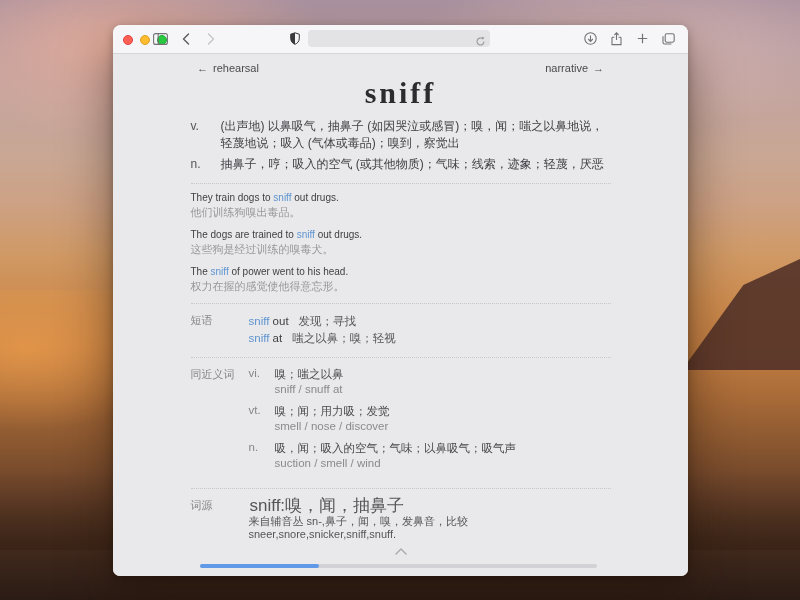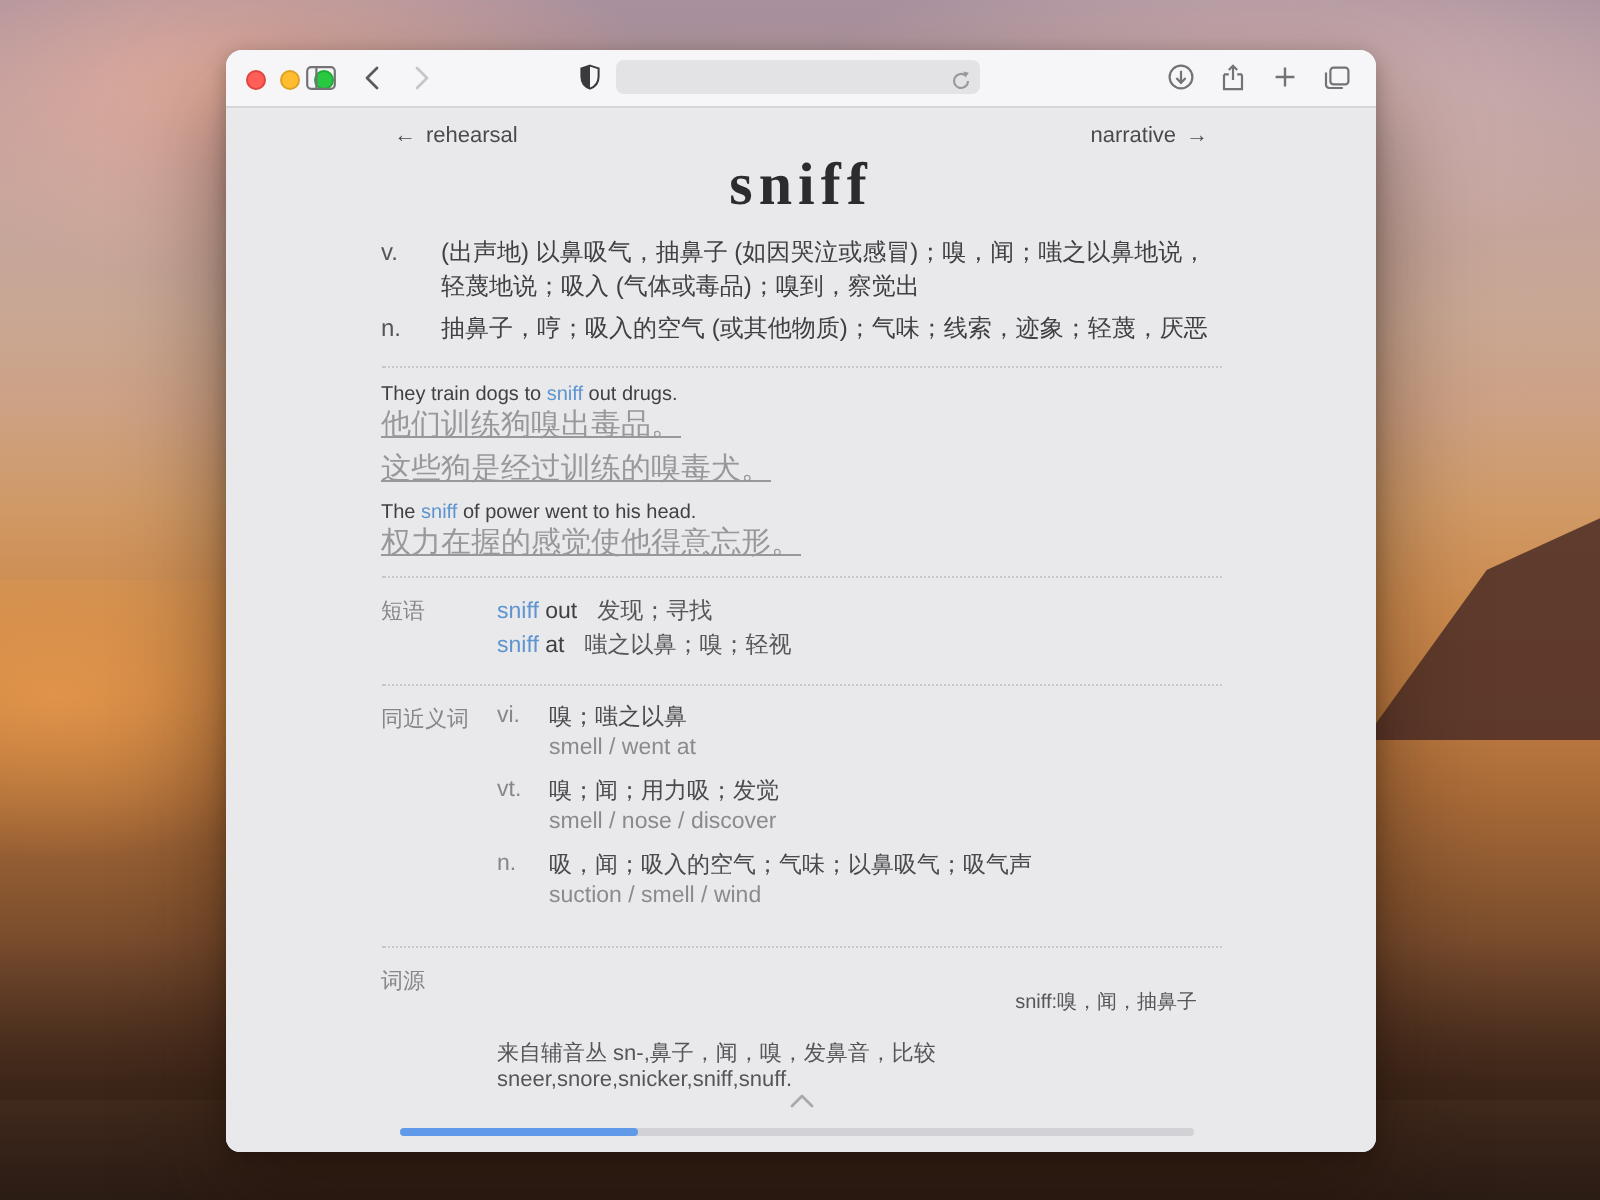--- a/index.html
+++ b/index.html
@@ -55,33 +55,33 @@
     display:flex;justify-content:center;align-items:center;gap:5px;}
   .word-title{margin:2px 0 0 0;text-align:center;font-family:"Liberation Serif",serif;
     font-weight:600;font-size:30px;letter-spacing:3px;color:#2c2c30;}
   .defs{margin-top:8px;font-size:12px;line-height:17px;color:#3f3f44;}
   .defrow{display:flex;margin-bottom:4px;}
   .pos{width:30px;flex:none;color:#55555a;}
   .divider{border:none;border-top:1px dotted #c6c6cb;margin:10px 0 0 0;}
   .examples{margin-top:7px;}
   .example{margin-bottom:9px;}
   .ex-en{margin:0;font-size:10px;line-height:14px;color:#3f3f44;}
-  .ex-zh{margin:1px 0 0 0;font-size:15px;line-height:13px;color:#97979c;text-decoration:underline;}
+  .ex-zh{margin:1px 0 0 0;font-size:11px;line-height:13px;color:#97979c;}
   .blue{color:#5e94d0;cursor:pointer;}
   .section{display:flex;margin-top:9px;font-size:11.5px;}
   .sec-label{width:58px;flex:none;color:#86868b;font-size:11px;font-family:Liberation Serif, serif;}
   .sec-body{flex:1;}
   .phrase-row{display:flex;gap:10px;line-height:17px;}
   .phrase-term{color:#3f3f44;}
   .phrase-def{color:#55555a;}
   .syn-group{display:flex;margin-bottom:8px;}
   .syn-pos{width:26px;flex:none;color:#86868b;}
   .syn-zh{margin:0;color:#4a4a4e;line-height:14px;}
   .syn-en{margin:2px 0 0 0;color:#8a8a8f;line-height:13px;}
-  .ety-line1{margin:12px;color:#55555a;font-size:10px;line-height:14px;text-align:right;}
+  .ety-line1{margin:1px;color:#55555a;font-size:17px;line-height:14px;}
   .ety-line2{margin:2px 0 0 0;color:#55555a;font-size:11px;line-height:13px;}
   .chevron-up{position:absolute;left:50%;bottom:17px;transform:translateX(-50%);cursor:pointer;}
   .scrollbar{position:absolute;left:87px;bottom:8px;width:397px;height:4px;
     background:#d2d2d6;border-radius:2px;cursor:pointer;}
   .scroll-fill{height:4px;border-radius:2px;background:#5f99e8;}
 </style>
 </head>
 <body>
 
 <div class="desktop">
@@ -198,20 +198,21 @@
       </div>
 
       <hr class="divider">
 
       <div class="examples">
         <div class="example">
           <p class="ex-en"><span>They train dogs to </span><span class="blue">sniff</span><span> out drugs.</span></p>
           <p class="ex-zh">他们训练狗嗅出毒品。</p>
         </div>
         <div class="example">
+          <p class="ex-en"><span>The dogs are trained to </span><span class="blue">sniff</span><span> out drugs.</span></p>
           <p class="ex-zh">这些狗是经过训练的嗅毒犬。</p>
         </div>
         <div class="example">
           <p class="ex-en"><span>The </span><span class="blue">sniff</span><span> of power went to his head.</span></p>
           <p class="ex-zh">权力在握的感觉使他得意忘形。</p>
         </div>
       </div>
 
       <hr class="divider">
 
@@ -231,21 +232,21 @@
 
       <hr class="divider">
 
       <div class="section">
         <span class="sec-label">同近义词</span>
         <div class="sec-body">
           <div class="syn-group">
             <span class="syn-pos">vi.</span>
             <div>
               <p class="syn-zh">嗅；嗤之以鼻</p>
-              <p class="syn-en">smell / went at</p>
+              <p class="syn-en">sniff / snuff at</p>
             </div>
           </div>
           <div class="syn-group">
             <span class="syn-pos">vt.</span>
             <div>
               <p class="syn-zh">嗅；闻；用力吸；发觉</p>
               <p class="syn-en">smell / nose / discover</p>
             </div>
           </div>
           <div class="syn-group">

